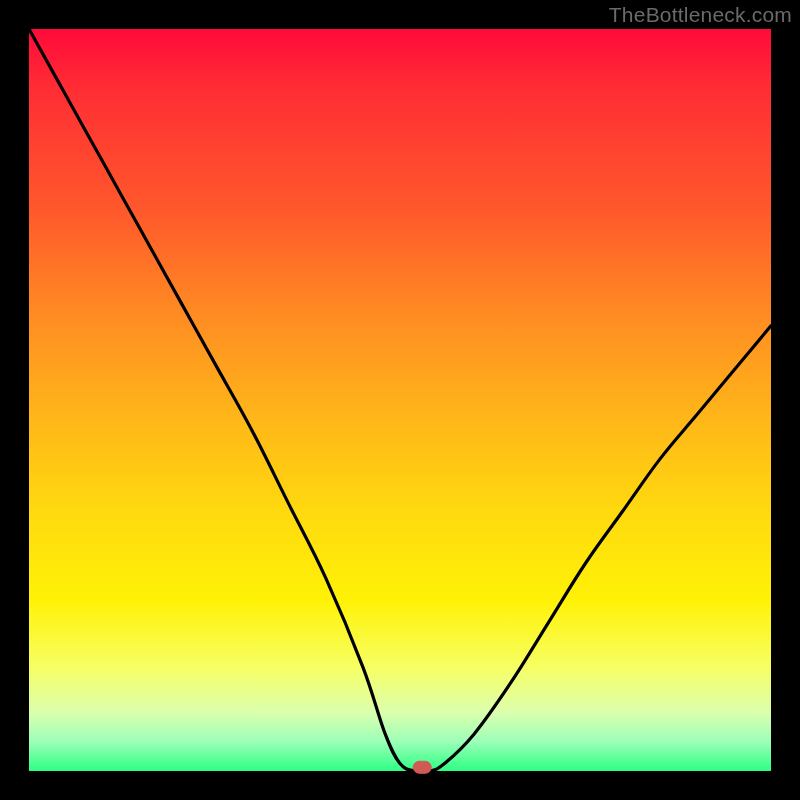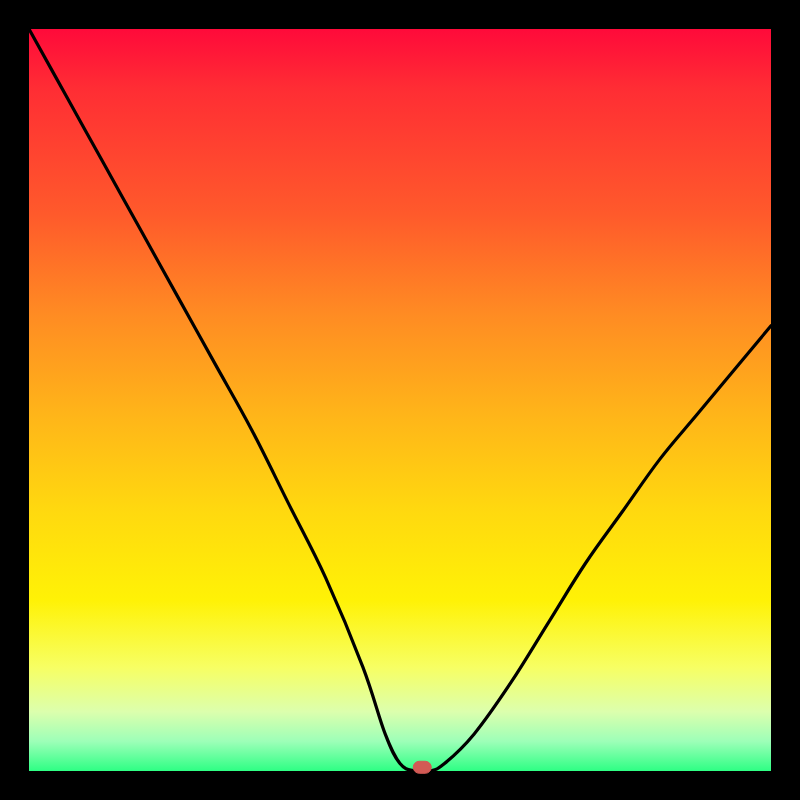--- a/index.html
+++ b/index.html
@@ -67,20 +67,21 @@
   .marker {
     fill: #d25a55;
     stroke: #d25a55;
   }
 </style>
 </head>
 <body>
 
 <div class="frame">
 
+  <div class="watermark">TheBottleneck.com</div>
 
   <div class="plot-area">
     <svg viewBox="0 0 742 742">
       <path class="curve" d="M 0.00 0.00 C 6.68 12.02, 23.74 42.74, 37.10 66.78 C 50.46 90.82, 60.84 109.52, 74.20 133.56 C 87.56 157.60, 97.94 176.30, 111.30 200.34 C 124.66 224.38, 135.04 243.08, 148.40 267.12 C 161.76 291.16, 172.14 309.86, 185.50 333.90 C 198.86 357.94, 209.24 375.30, 222.60 400.68 C 235.96 426.06, 246.34 448.17, 259.70 474.88 C 273.06 501.59, 283.44 519.70, 296.80 549.08 C 310.16 578.46, 323.22 610.07, 333.90 638.12 C 344.58 666.17, 349.48 687.54, 356.16 704.90 C 362.84 722.26, 365.66 727.90, 371.00 734.58 C 376.34 741.26, 380.50 740.66, 385.84 742.00 C 391.18 743.34, 395.34 743.34, 400.68 742.00 C 406.02 740.66, 407.51 741.26, 415.52 734.58 C 423.53 727.90, 433.18 719.59, 445.20 704.90 C 457.22 690.21, 468.94 672.99, 482.30 652.96 C 495.66 632.93, 506.04 614.97, 519.40 593.60 C 532.76 572.23, 543.14 554.27, 556.50 534.24 C 569.86 514.21, 580.24 501.00, 593.60 482.30 C 606.96 463.60, 617.34 447.72, 630.70 430.36 C 644.06 413.00, 654.44 401.87, 667.80 385.84 C 681.16 369.81, 691.54 357.35, 704.90 341.32 C 718.26 325.29, 735.32 304.81, 742.00 296.80"></path>
       <rect class="marker" x="384.26" y="732.29" width="18" height="12" rx="6" ry="6"></rect>
     </svg>
   </div>
 
 </div>
 

